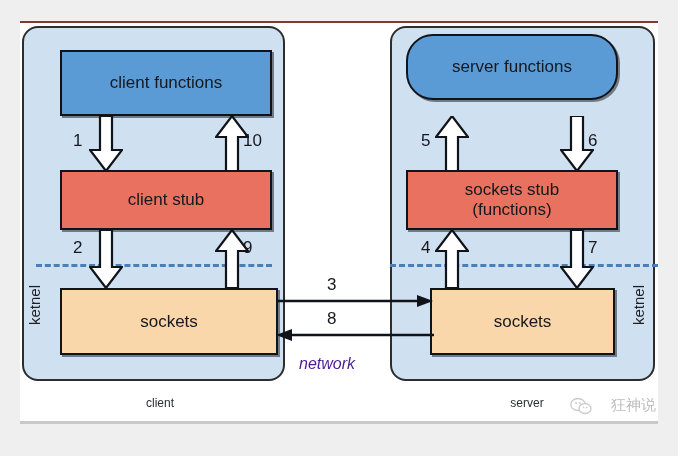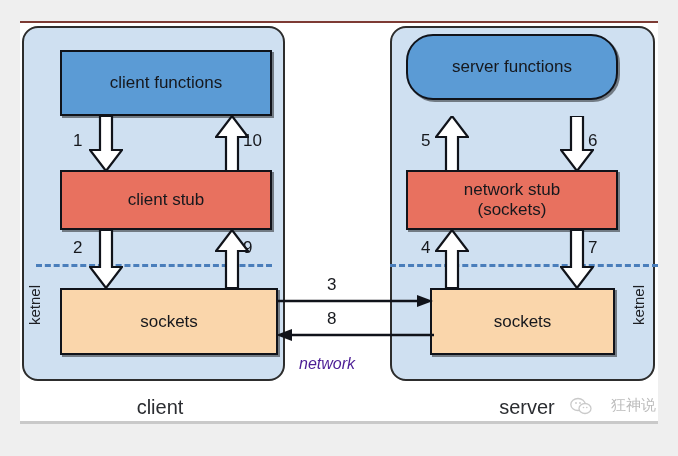--- a/index.html
+++ b/index.html
@@ -94,21 +94,21 @@
   .netlabel{
     position:absolute;
     font-style:italic;
     font-size:16px;
     color:#4c1d95;
   }
 
   
   .caption{
     position:absolute;
-    font-size:20px;color:#2b2d31;
+    font-size:12px;color:#2b2d31;
     text-align:center;
   }
   #caption-client{left:105px;top:396px;width:110px;}
   #caption-server{left:472px;top:396px;width:110px;}
 
   
   #watermark{
     position:absolute;left:570px;top:396px;
     display:flex;align-items:center;gap:19px;
     opacity:0.45;
@@ -180,22 +180,22 @@
   <div class="vlabel" id="ketnel-right">ketnel</div>
 
   <div class="dash" id="dash-server"></div>
 
   <div class="box blue" id="box-server-functions">
     <span>server functions</span>
   </div>
 
   <div class="box red" id="box-server-stub">
     <div>
-      <div>network stub</div>
-      <div>(sockets)</div>
+      <div>sockets stub</div>
+      <div>(functions)</div>
     </div>
   </div>
 
   <div class="box peach" id="box-server-sockets">
     <span>sockets</span>
   </div>
 
   <div class="varrow" style="left:435px;top:116px;">
     <svg width="34" height="56" viewBox="0 0 34 56">
       <polygon points="17,0 33,21 23,21 23,55 11,55 11,21 1,21" fill="#ffffff" stroke="#10131a" stroke-width="2.2" stroke-linejoin="miter"></polygon>

